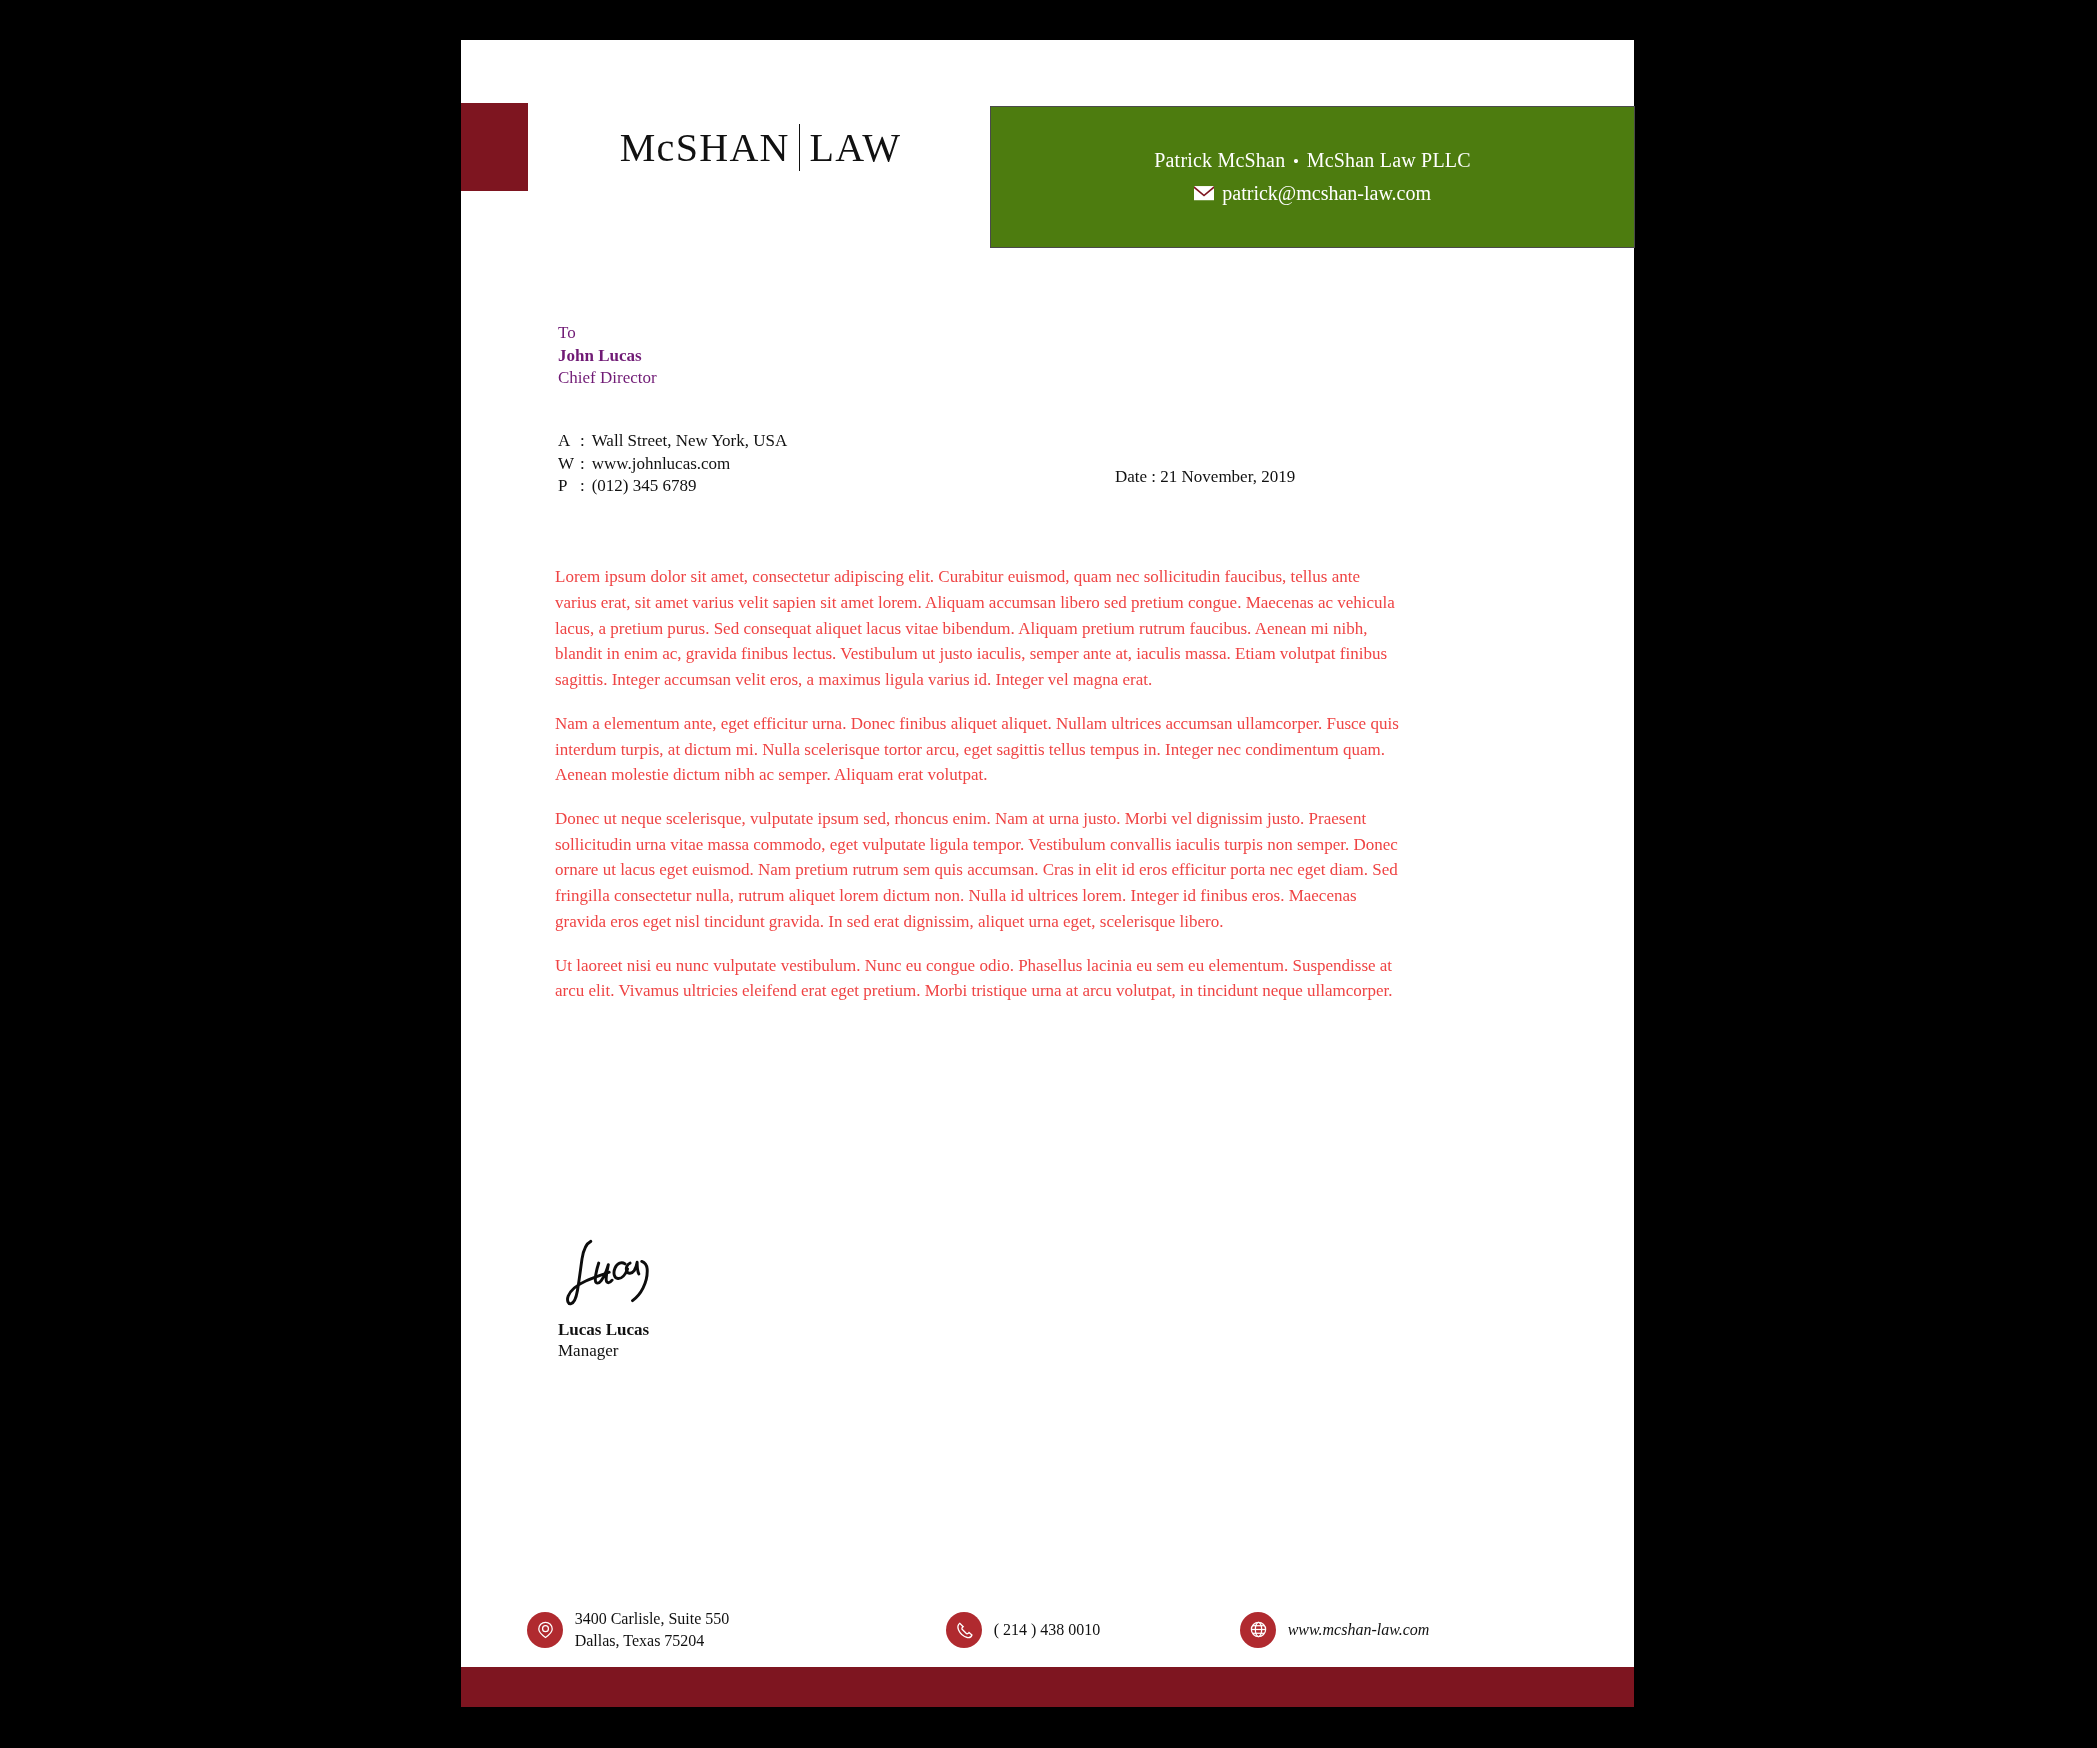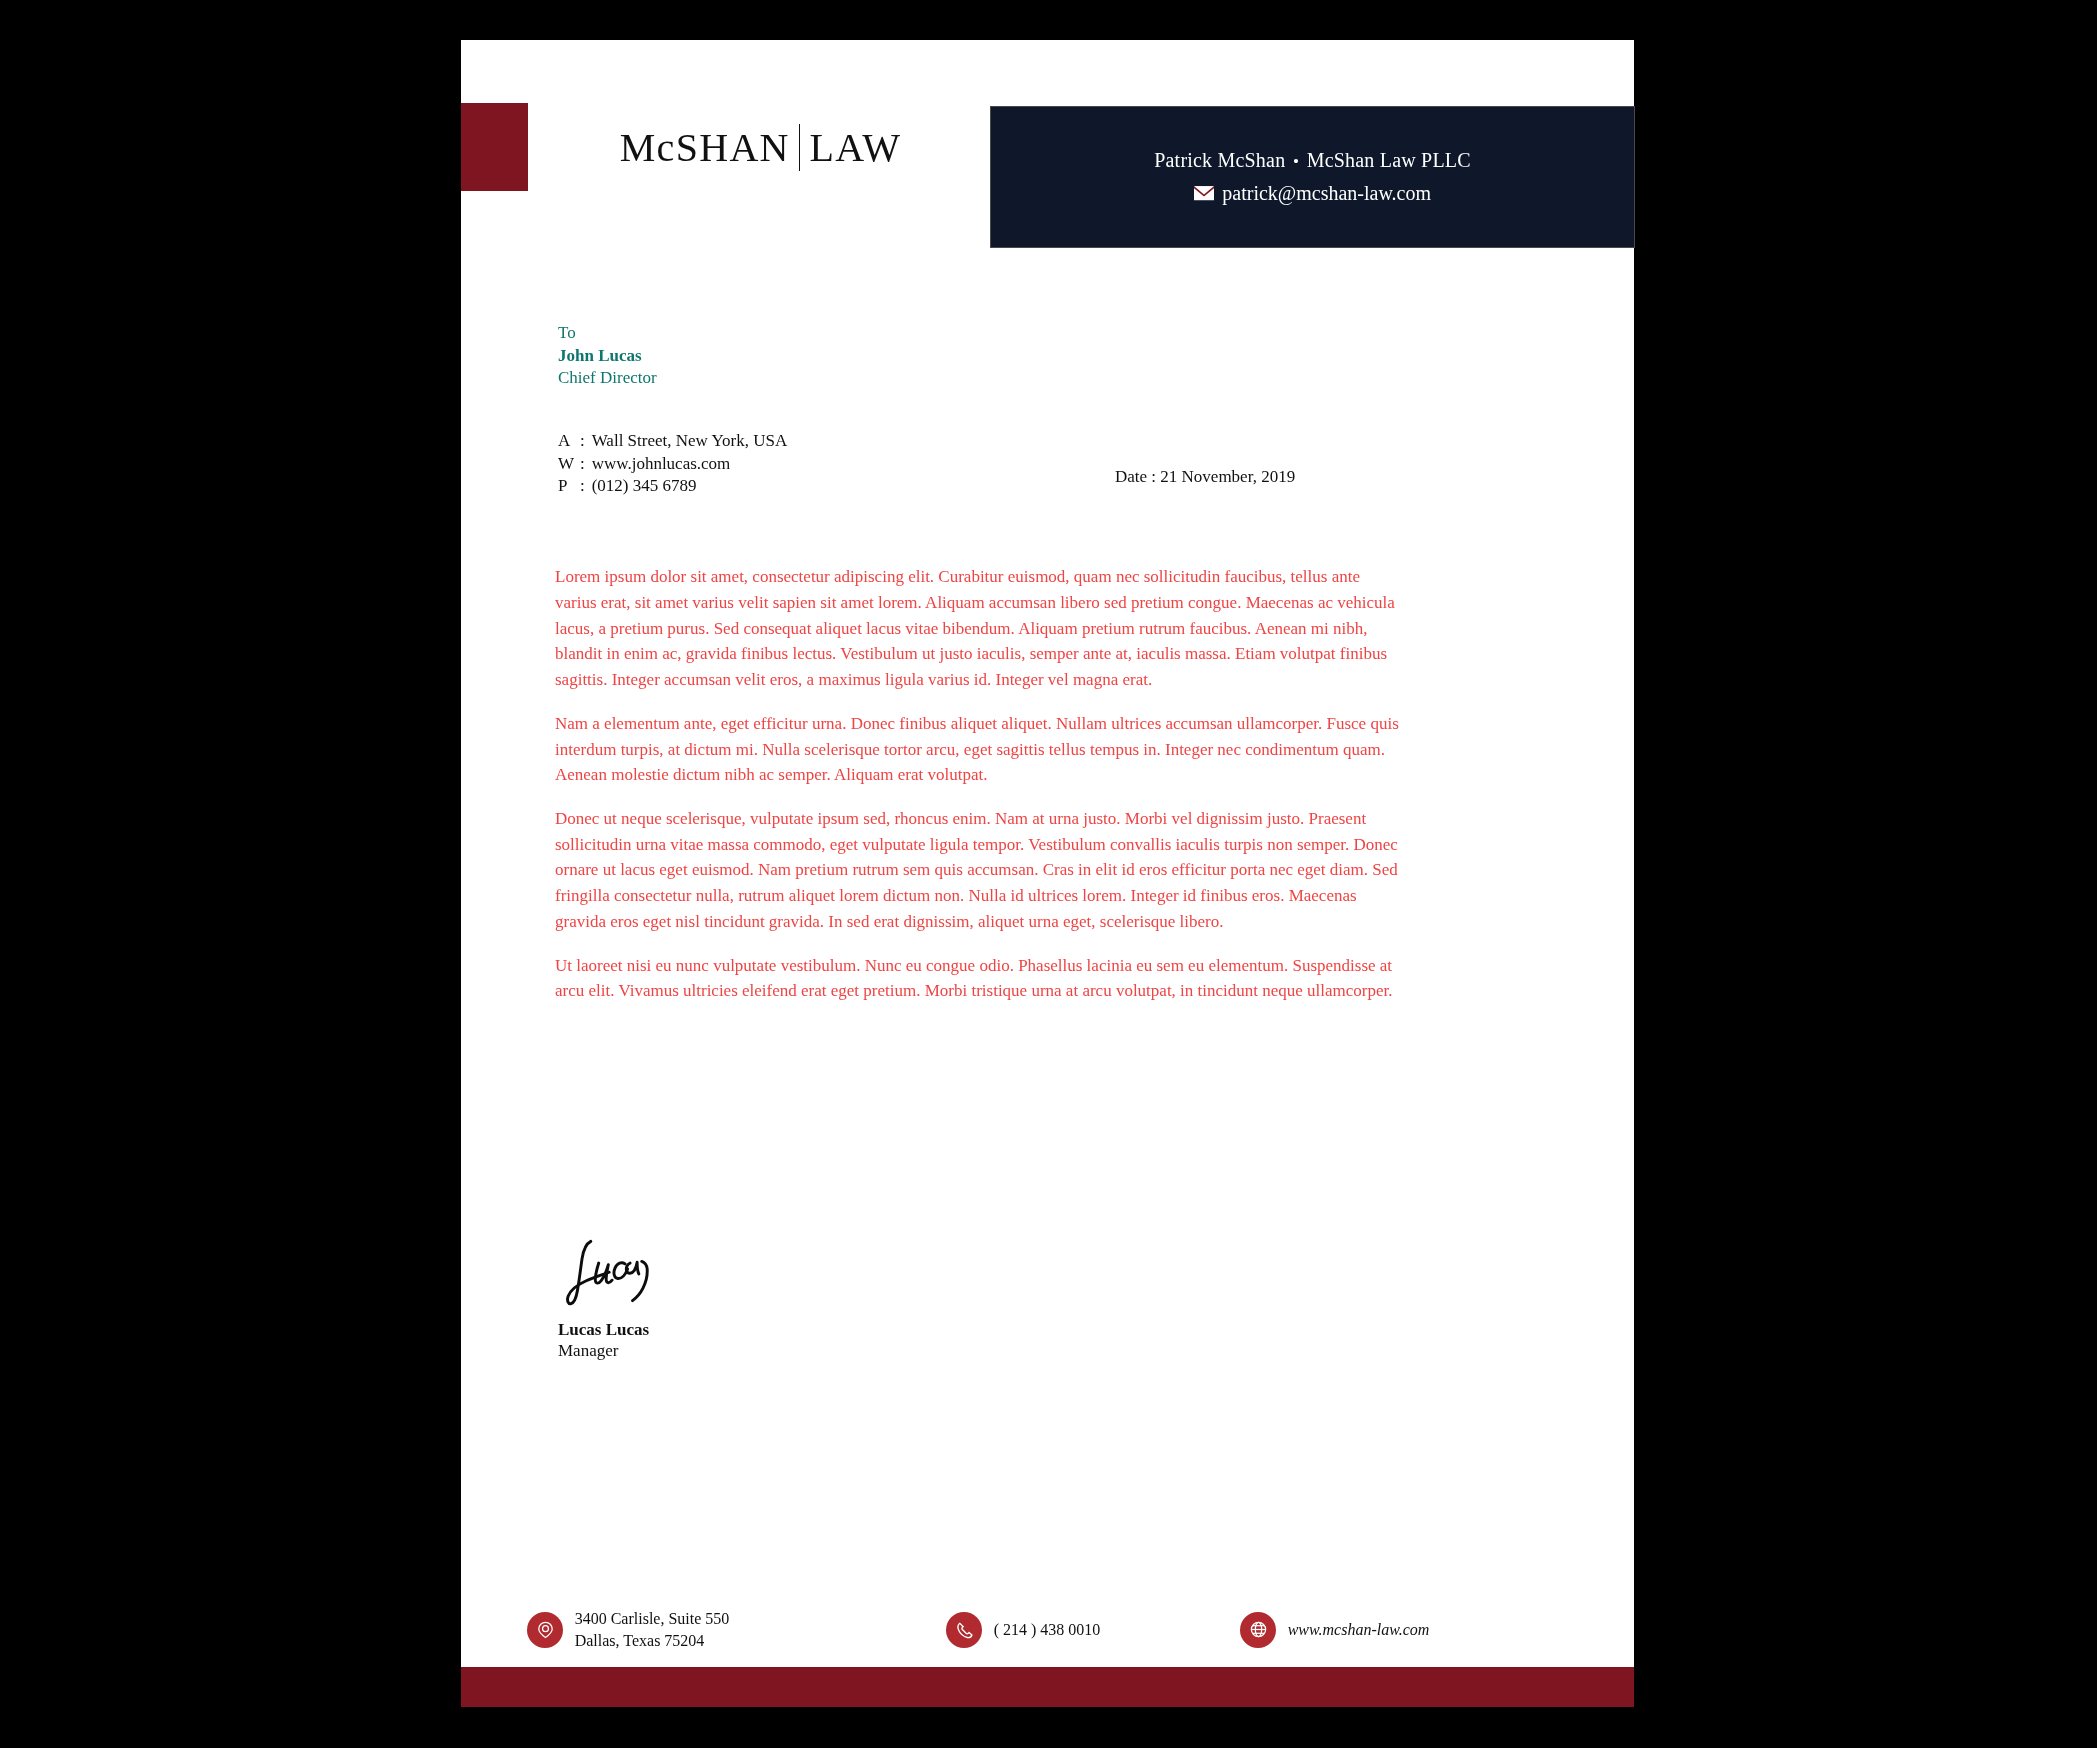--- a/index.html
+++ b/index.html
@@ -66,21 +66,21 @@
     margin: 0 9.2px;
   }
   .logo-law { font-size: 40px; }
 
   .header-block {
     position: absolute;
     left: 529px;
     top: 66px;
     width: 645px;
     height: 142px;
-    background: #0f172a;
+    background: #4d7c0f;
     border: 1.3px solid #4a4a4a;
     box-sizing: border-box;
     display: flex;
     flex-direction: column;
     align-items: center;
     justify-content: center;
   }
   .hdr-line1 {
     color: #ffffff;
     font-size: 20px;
@@ -103,21 +103,21 @@
     flex: 0 0 auto;
   }
 
   
   .recipient {
     position: absolute;
     left: 97px;
     top: 282px;
     font-size: 17px;
     line-height: 1.33;
-    color: #0f766e;
+    color: #701a75;
   }
   .recipient .bold { font-weight: bold; }
 
   .contact-lines {
     position: absolute;
     left: 97px;
     top: 390px;
     font-size: 17px;
     line-height: 1.33;
     color: #111111;

